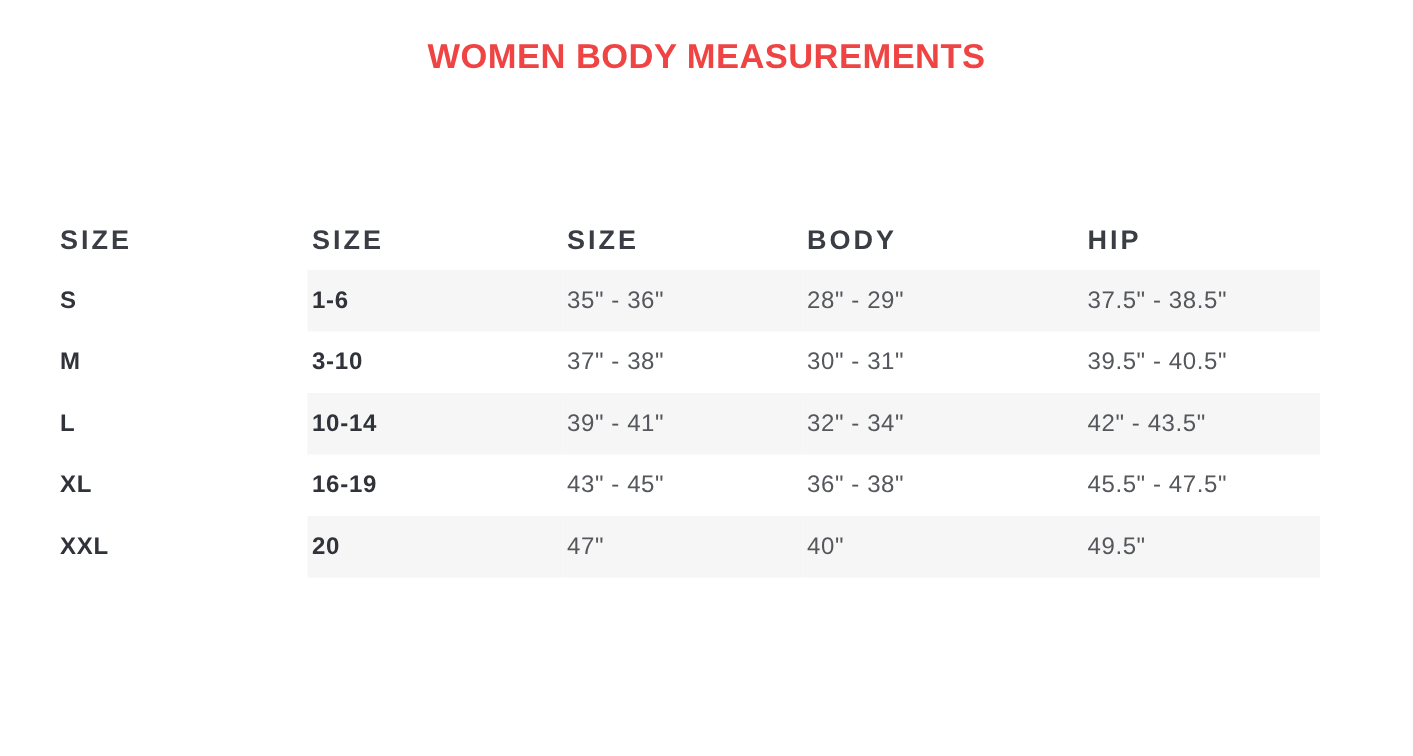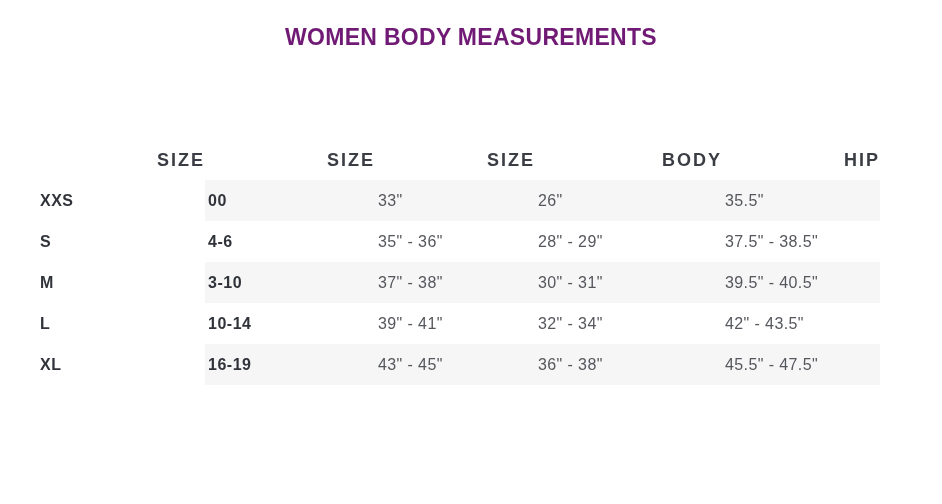--- a/index.html
+++ b/index.html
@@ -18,38 +18,38 @@
   }
   .page-title {
     margin: 0;
     padding-top: 24px;
     height: 26px;
     line-height: 26px;
     text-align: center;
     font-size: 23px;
     font-weight: bold;
     letter-spacing: 0.3px;
-    color: #701a75;
+    color: #ef4444;
   }
   table.size-chart {
     border-collapse: collapse;
     table-layout: fixed;
     width: 840px;
     margin: 90px 0 0 40px;
     border: none;
   }
   col.c1 { width: 165px; }
   col.c2 { width: 170px; }
   col.c3 { width: 160px; }
   col.c4 { width: 187px; }
   col.c5 { width: 158px; }
   th {
     height: 40px;
     padding: 0;
-    text-align: right;
+    text-align: left;
     vertical-align: middle;
     font-size: 18px;
     font-weight: bold;
     letter-spacing: 2px;
     color: #3a3d43;
     white-space: nowrap;
   }
   td {
     height: 41px;
     padding: 0;
@@ -88,29 +88,22 @@
       <tr>
         <th>SIZE</th>
         <th class="pad">SIZE</th>
         <th class="pad">SIZE</th>
         <th class="pad">BODY</th>
         <th class="pad">HIP</th>
       </tr>
     </thead>
     <tbody>
       <tr>
-        <td class="size-cell">XXS</td>
-        <td class="size-cell pad">00</td>
-        <td class="value-cell pad">33"</td>
-        <td class="value-cell pad">26"</td>
-        <td class="value-cell pad">35.5"</td>
-      </tr>
-      <tr>
         <td class="size-cell">S</td>
-        <td class="size-cell pad">4-6</td>
+        <td class="size-cell pad">1-6</td>
         <td class="value-cell pad">35" - 36"</td>
         <td class="value-cell pad">28" - 29"</td>
         <td class="value-cell pad">37.5" - 38.5"</td>
       </tr>
       <tr>
         <td class="size-cell">M</td>
         <td class="size-cell pad">3-10</td>
         <td class="value-cell pad">37" - 38"</td>
         <td class="value-cell pad">30" - 31"</td>
         <td class="value-cell pad">39.5" - 40.5"</td>
@@ -122,16 +115,23 @@
         <td class="value-cell pad">32" - 34"</td>
         <td class="value-cell pad">42" - 43.5"</td>
       </tr>
       <tr>
         <td class="size-cell">XL</td>
         <td class="size-cell pad">16-19</td>
         <td class="value-cell pad">43" - 45"</td>
         <td class="value-cell pad">36" - 38"</td>
         <td class="value-cell pad">45.5" - 47.5"</td>
       </tr>
+      <tr>
+        <td class="size-cell">XXL</td>
+        <td class="size-cell pad">20</td>
+        <td class="value-cell pad">47"</td>
+        <td class="value-cell pad">40"</td>
+        <td class="value-cell pad">49.5"</td>
+      </tr>
     </tbody>
   </table>
 
 </div>
 
 </body></html>

